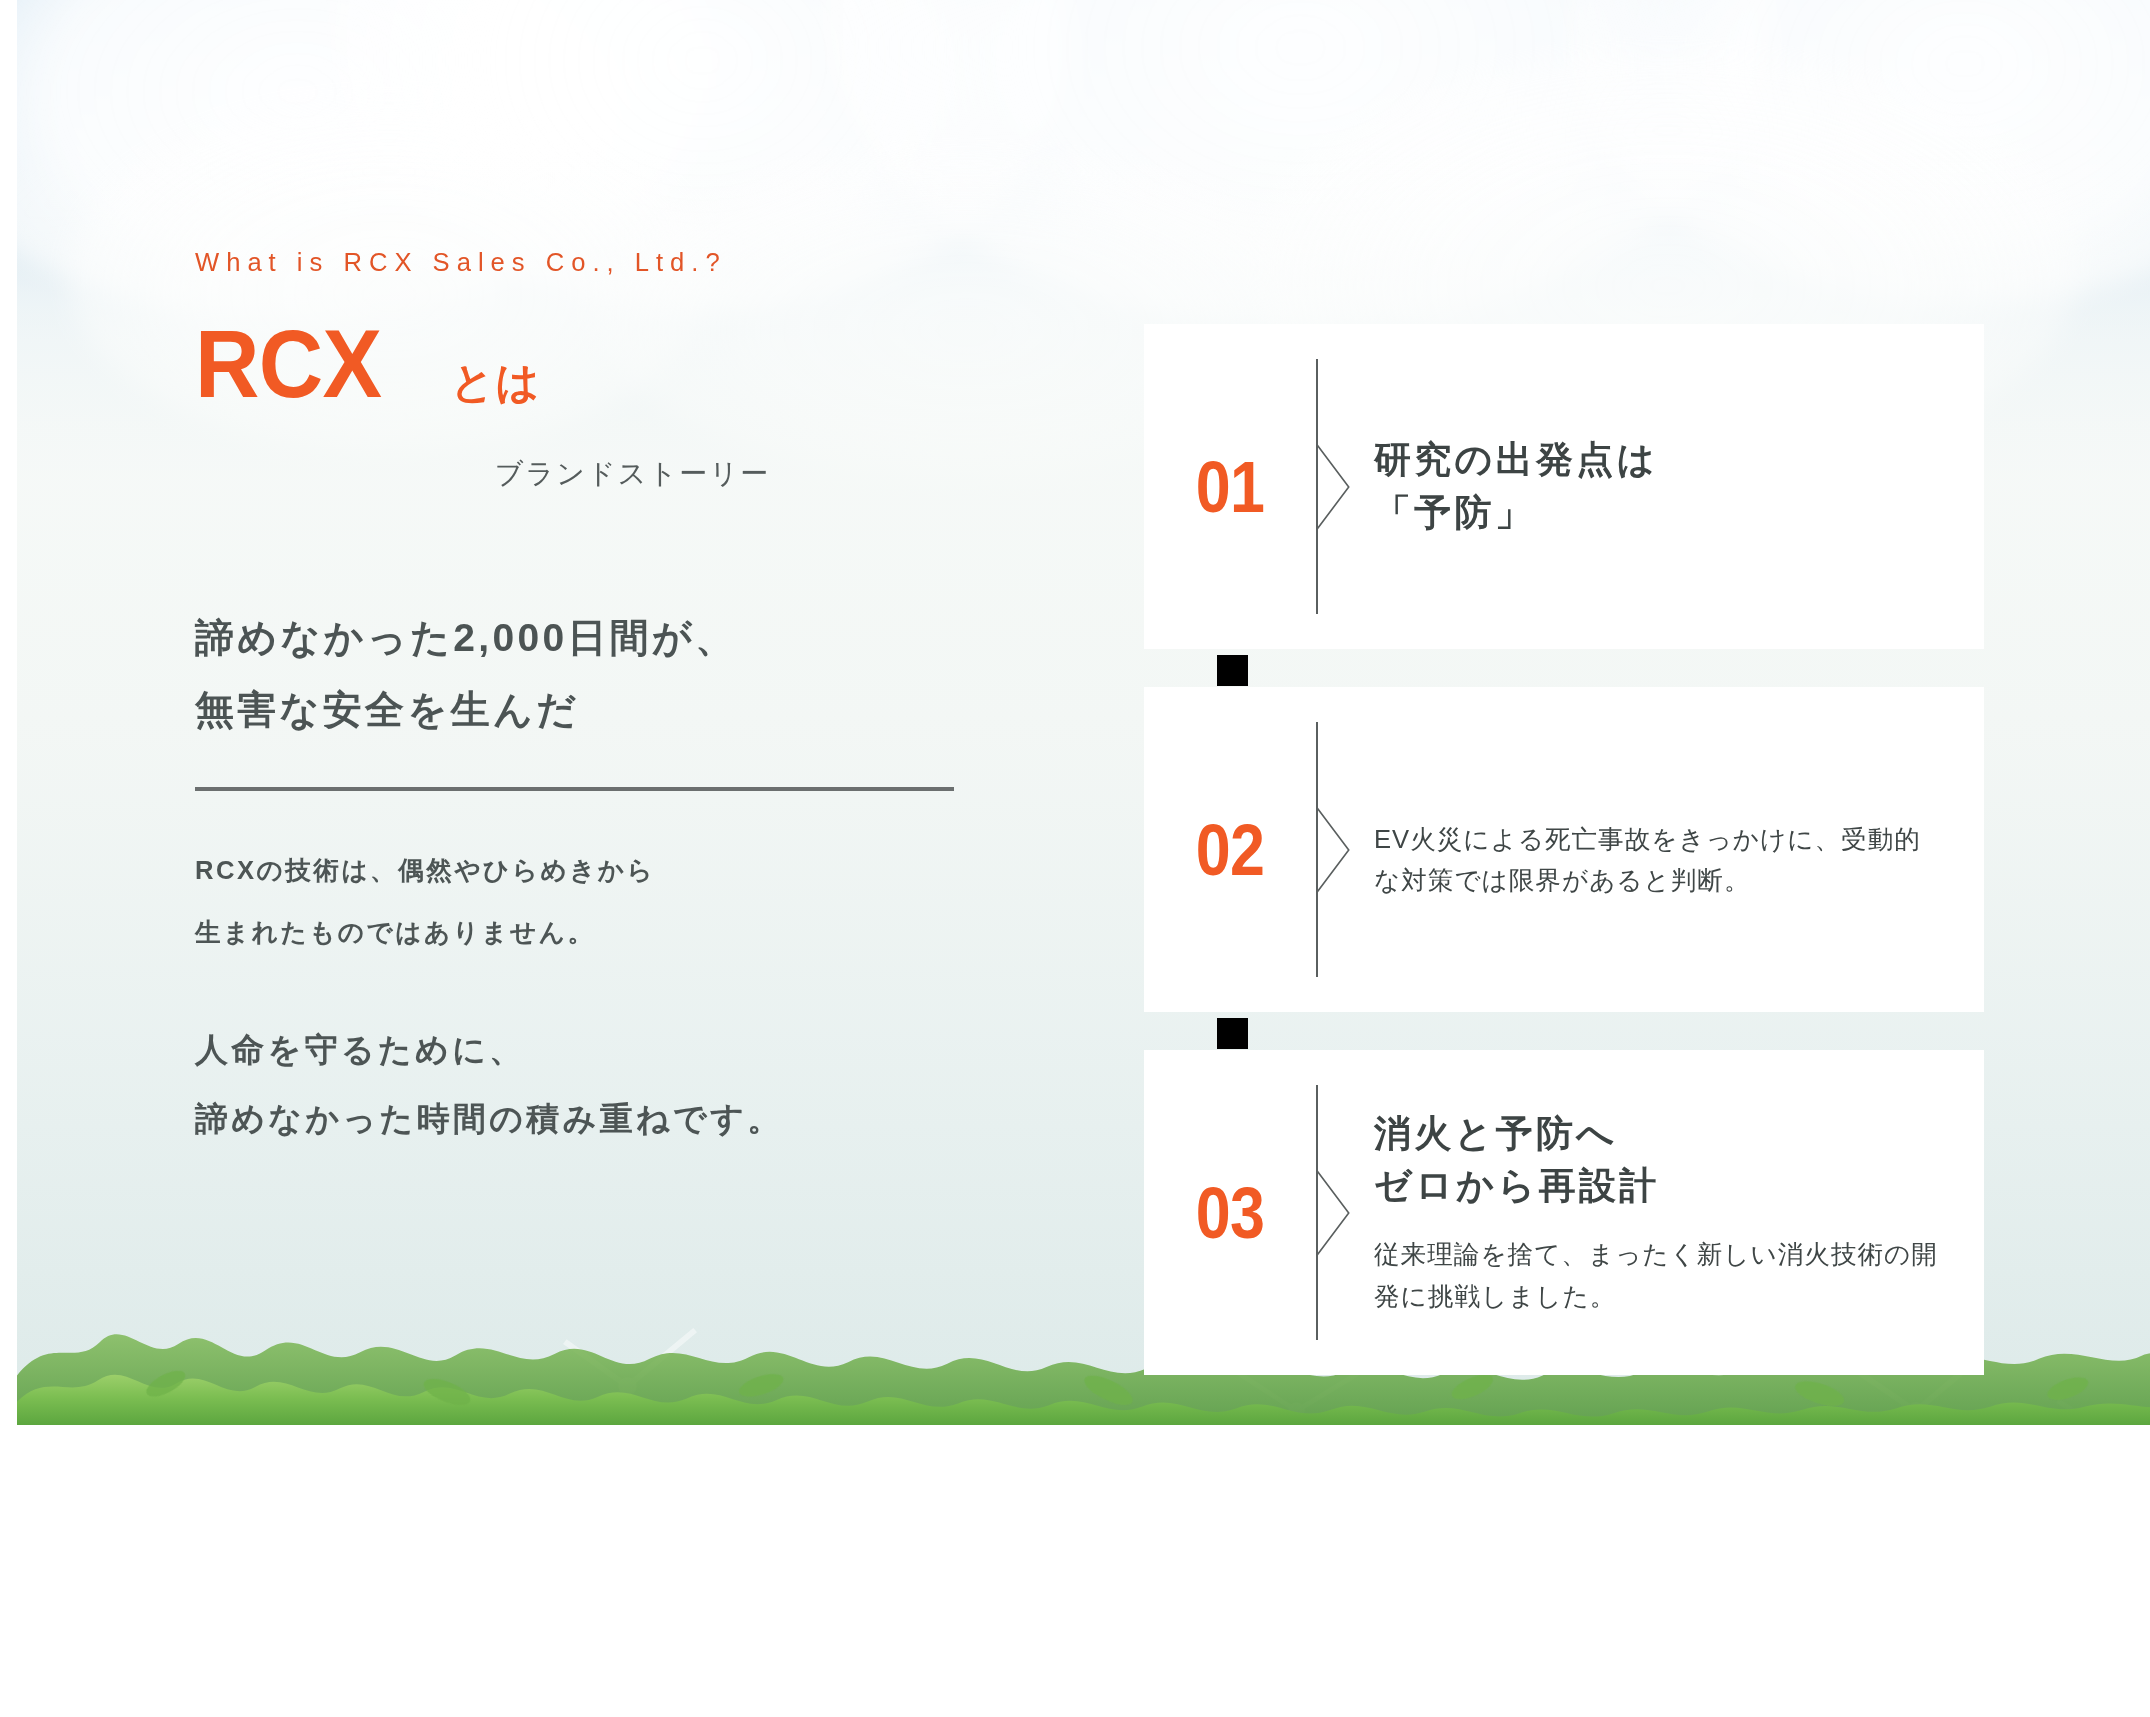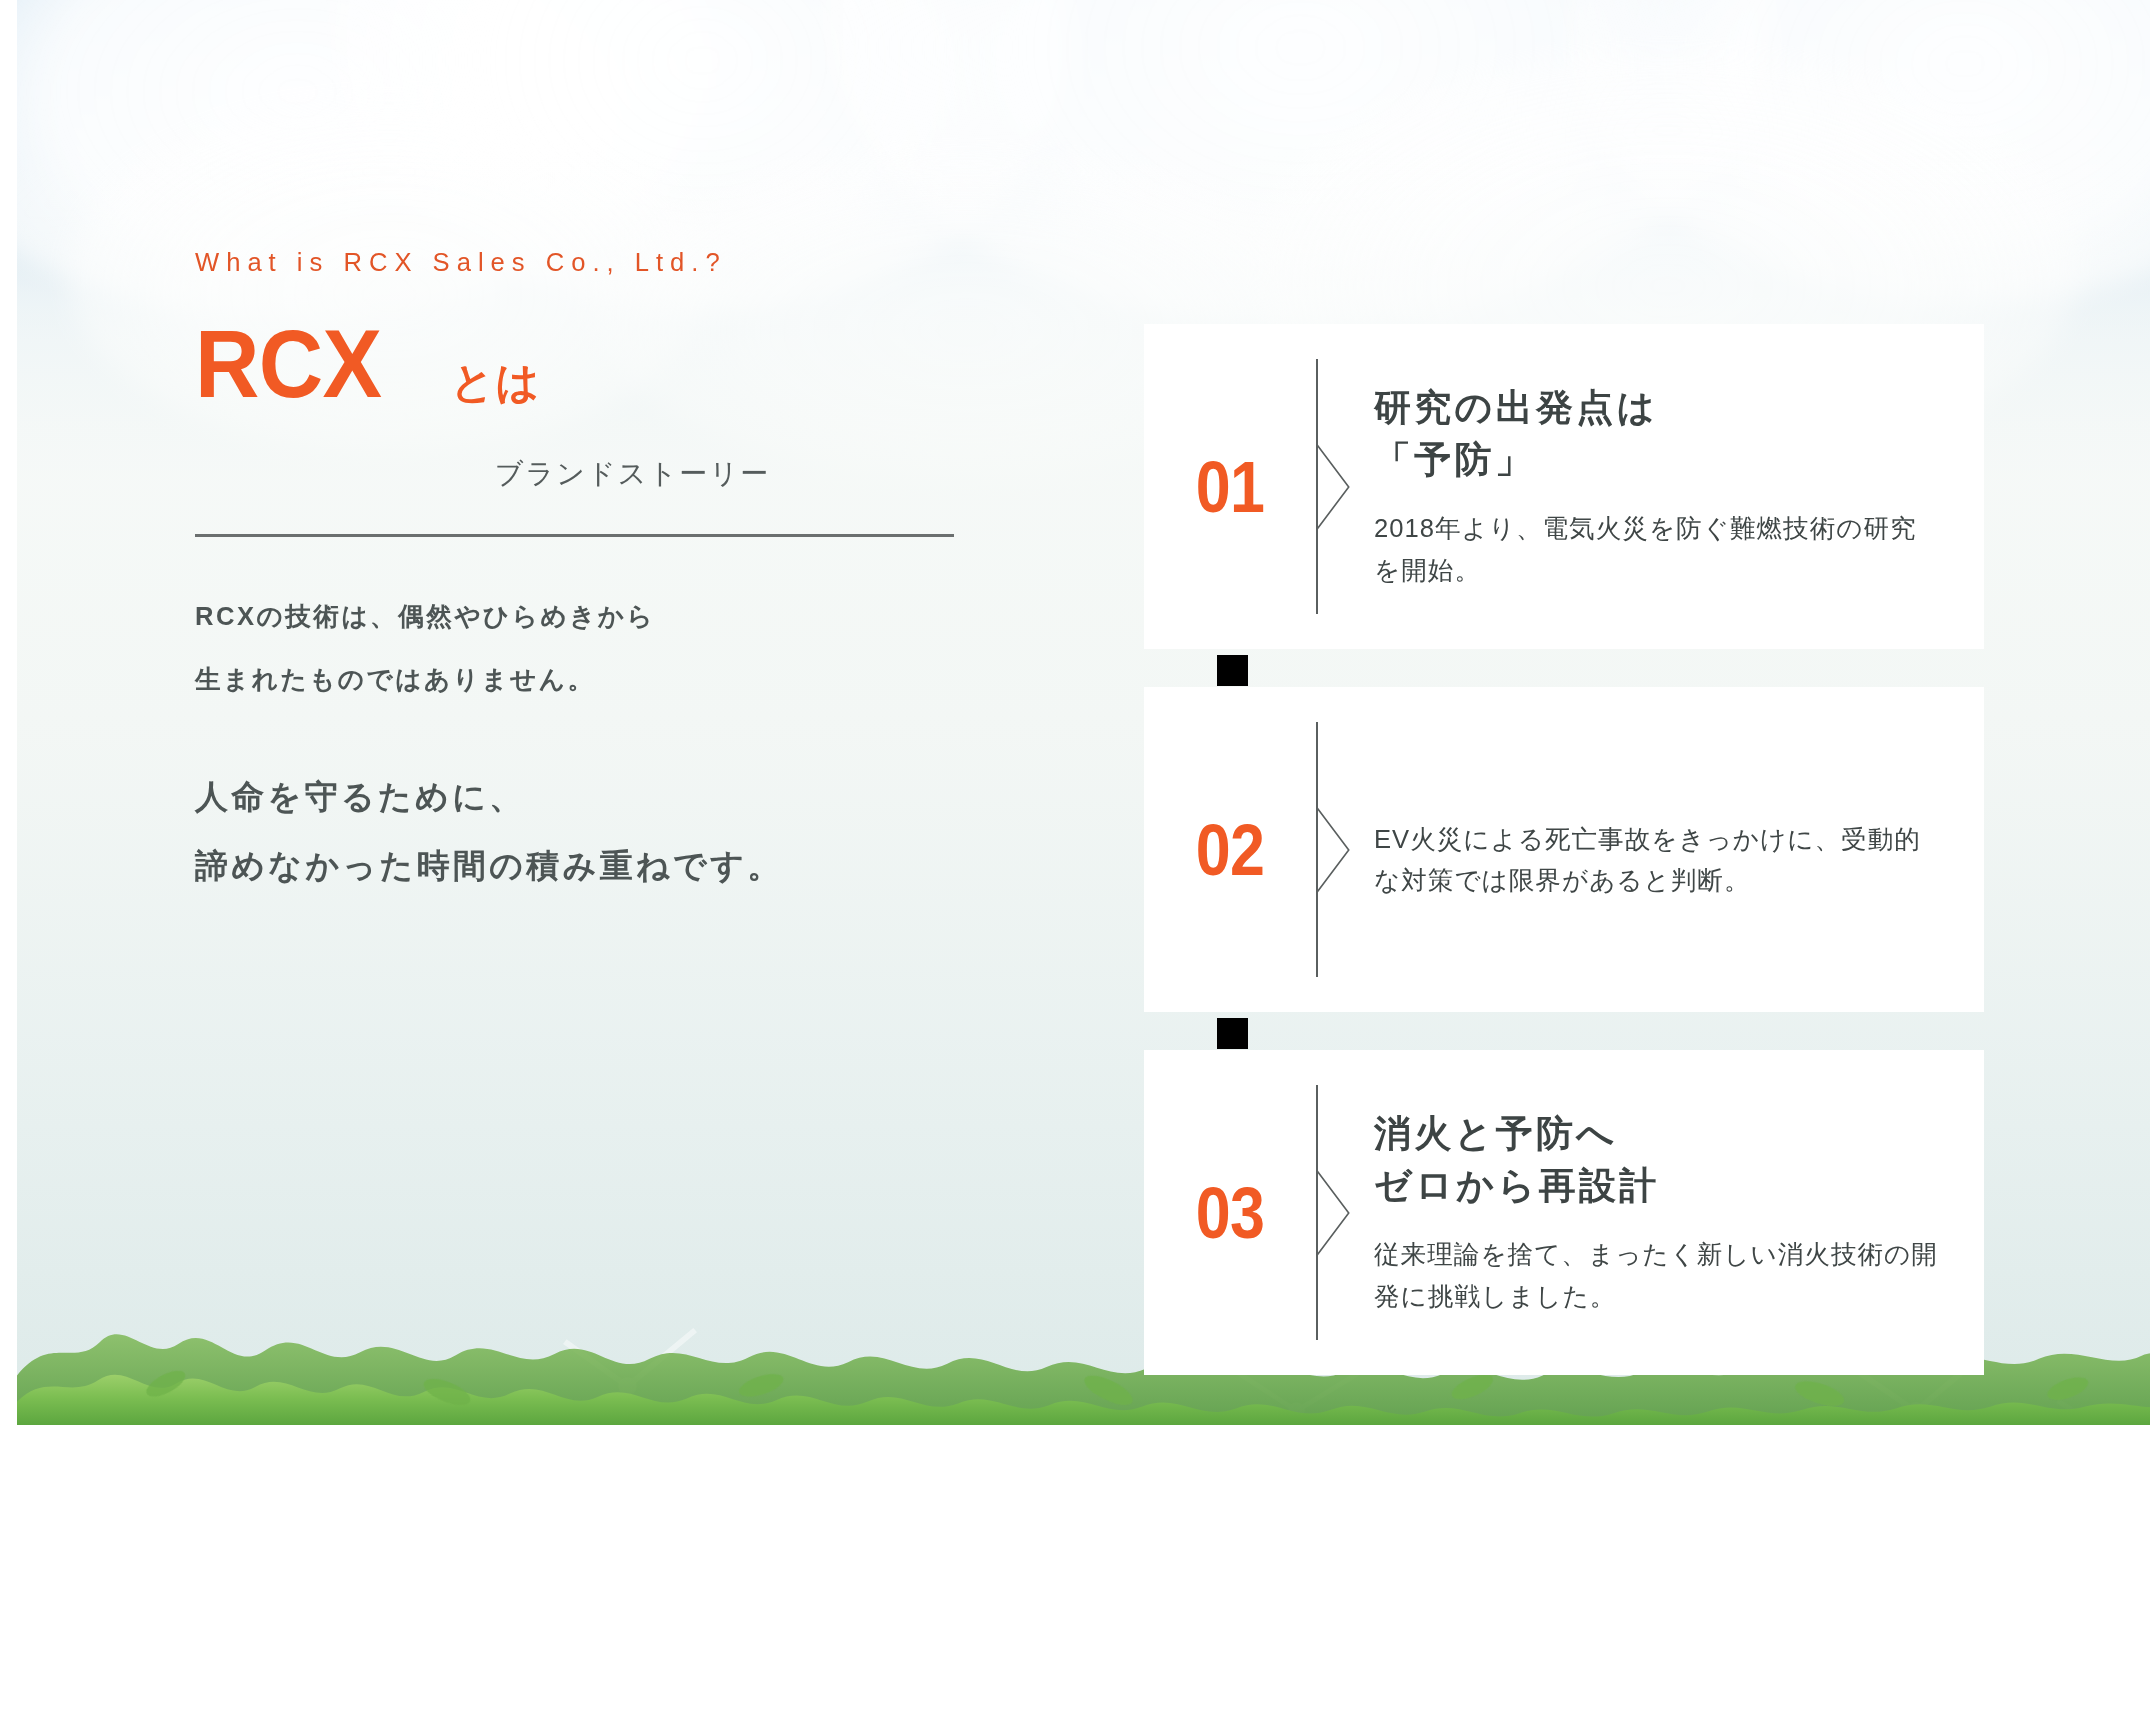--- a/index.html
+++ b/index.html
@@ -334,20 +334,24 @@
 
     <div class="eyebrow">What is RCX Sales Co., Ltd.?</div>
 
     <div class="title-row">
       <span class="title-rcx">RCX</span>
       <span class="title-suffix">とは</span>
     </div>
 
     <div class="subtitle">ブランドストーリー</div>
 
+    <div class="lede">
+      <div>諦めなかった2,000日間が、</div>
+      <div>無害な安全を生んだ</div>
+    </div>
 
     <div class="divider"></div>
 
     <div class="para">
       <div>RCXの技術は、偶然やひらめきから</div>
       <div>生まれたものではありません。</div>
     </div>
 
     <div class="para strong">
       <div>人命を守るために、</div>
@@ -364,21 +368,20 @@
         <div class="vline"></div>
         <svg class="chev" width="36" height="89" viewBox="0 0 44 108">
           <path d="M1 2 L40 54 L1 106" fill="none" stroke="#5a5f5f" stroke-width="2"></path>
         </svg>
       </div>
       <div class="card-body">
         <div class="card-title">
           <div>研究の出発点は</div>
           <div>「予防」</div>
         </div>
-        <div class="card-desc">2018年より、電気火災を防ぐ難燃技術の研究を開始。</div>
       </div>
     </div>
 
     <div class="card">
       <div class="card-num">02</div>
       <div class="card-sep">
         <div class="vline"></div>
         <svg class="chev" width="36" height="89" viewBox="0 0 44 108">
           <path d="M1 2 L40 54 L1 106" fill="none" stroke="#5a5f5f" stroke-width="2"></path>
         </svg>

